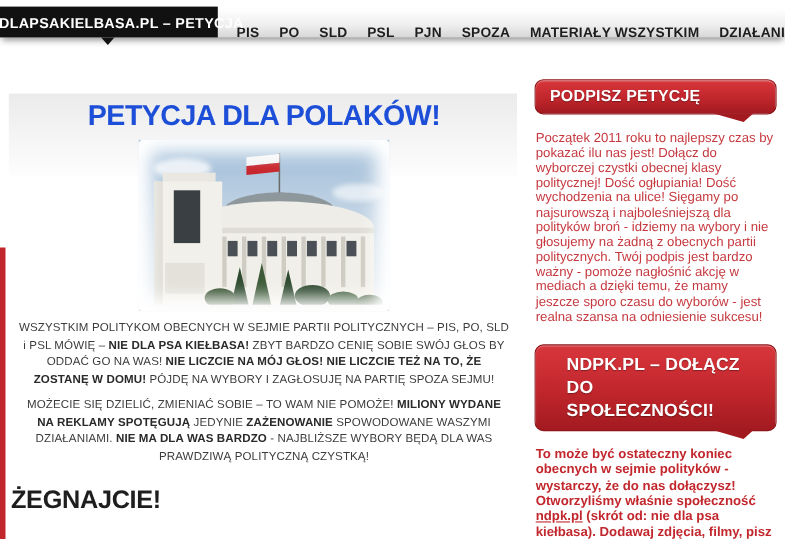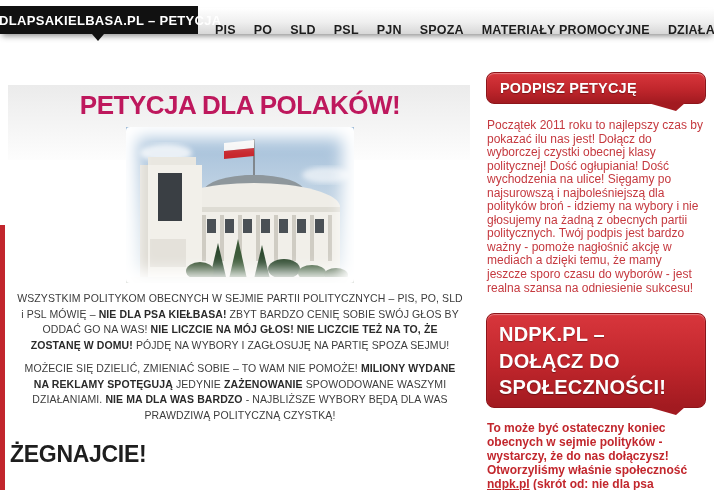--- a/index.html
+++ b/index.html
@@ -20,21 +20,21 @@
   .active-tab::after{content:"";position:absolute;top:100%;left:92px;
     border:6px solid transparent;border-top:7px solid #111;}
 
   
   .content-band{position:absolute;top:85px;left:8px;width:462px;height:75px;
     background:linear-gradient(#ebebeb,#fdfdfd);}
 
   
   .main{position:absolute;left:10px;top:60px;width:460px;}
   .page-title{margin:30px 0 4px;text-align:center;font-size:26px;font-weight:700;
-    letter-spacing:-.5px;color:#be185d;}
+    letter-spacing:-.5px;color:#1d4ed8;}
   .hero{width:228px;height:156px;margin:6px auto 4px;position:relative;}
   .hero svg{display:block;}
   .hero .fade{position:absolute;inset:0;pointer-events:none;
     box-shadow:inset 0 0 16px 12px #fff;border-radius:4px;}
   .para{margin:8px 6px;text-align:center;font-size:10.5px;line-height:1.48;
     color:#3c3c3c;letter-spacing:.1px;}
   .para .seg-bold{font-weight:700;color:#2a2a2a;}
   .para.all-bold{font-weight:700;color:#2f2f2f;}
   .farewell-title{margin:18px 0 8px;text-align:left;font-size:23px;font-weight:700;
     letter-spacing:-.3px;color:#1e1e1e;}
@@ -44,21 +44,21 @@
   .banner{position:relative;box-sizing:border-box;width:100%;border-radius:8px;
     background:linear-gradient(#d8363c,#c0262c 55%,#a21a20);
     border:1px solid #8d151a;color:#fff;font-weight:700;
     text-shadow:0 1px 1px rgba(0,0,0,.35);
     box-shadow:inset 0 1px 1px rgba(255,255,255,.35);cursor:pointer;}
   .banner::after{content:"";position:absolute;bottom:-8px;right:20px;
     border-left:28px solid transparent;border-right:9px solid transparent;
     border-top:8px solid #a21a20;}
   .banner-1{height:32px;display:flex;align-items:center;padding:0 13px;
     font-size:14.5px;letter-spacing:.2px;}
-  .banner-2{padding:7px 12px;font-size:20px;line-height:1.32;letter-spacing:.2px;
+  .banner-2{padding:7px 28px;font-size:16px;line-height:1.32;letter-spacing:.2px;
     margin-top:18px;}
   .side-text{margin:15px 1px 0;font-size:12px;line-height:1.13;color:#c5393f;}
   .side-text-2{margin-top:13px;font-weight:700;color:#c2272d;line-height:1.17;}
   .seg-link{color:#c2272d;text-decoration:underline;cursor:pointer;}
 
   
   .left-stripe{position:absolute;left:0;top:225px;width:5px;height:265px;
     background:#c2262d;}
 </style>
 </head>
@@ -67,21 +67,21 @@
 <div class="page">
 
   <div class="navbar">
     <div class="nav-items">
       <span class="nav-item">PIS</span>
       <span class="nav-item">PO</span>
       <span class="nav-item">SLD</span>
       <span class="nav-item">PSL</span>
       <span class="nav-item">PJN</span>
       <span class="nav-item">SPOZA</span>
-      <span class="nav-item">MATERIAŁY PROMOCYJNE</span>
+      <span class="nav-item">MATERIAŁY WSZYSTKIM</span>
       <span class="nav-item">DZIAŁANIA!</span>
     </div>
   </div>
   <div class="active-tab">NIEDLAPSAKIELBASA.PL – PETYCJA</div>
 
   <div class="content-band"></div>
 
   <div class="main">
     <h1 class="page-title">PETYCJA DLA POLAKÓW!</h1>
 

